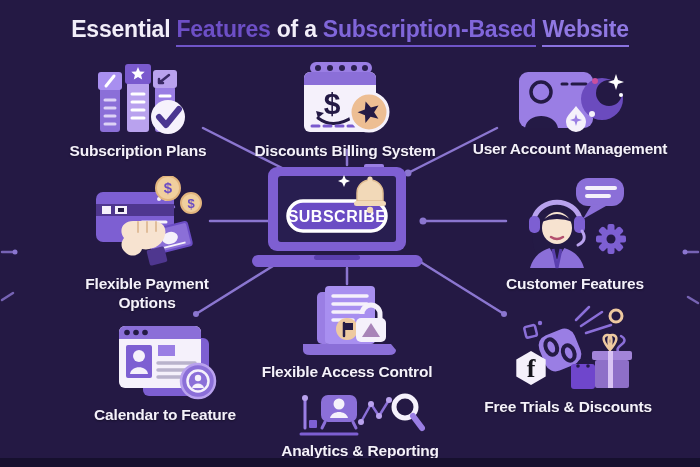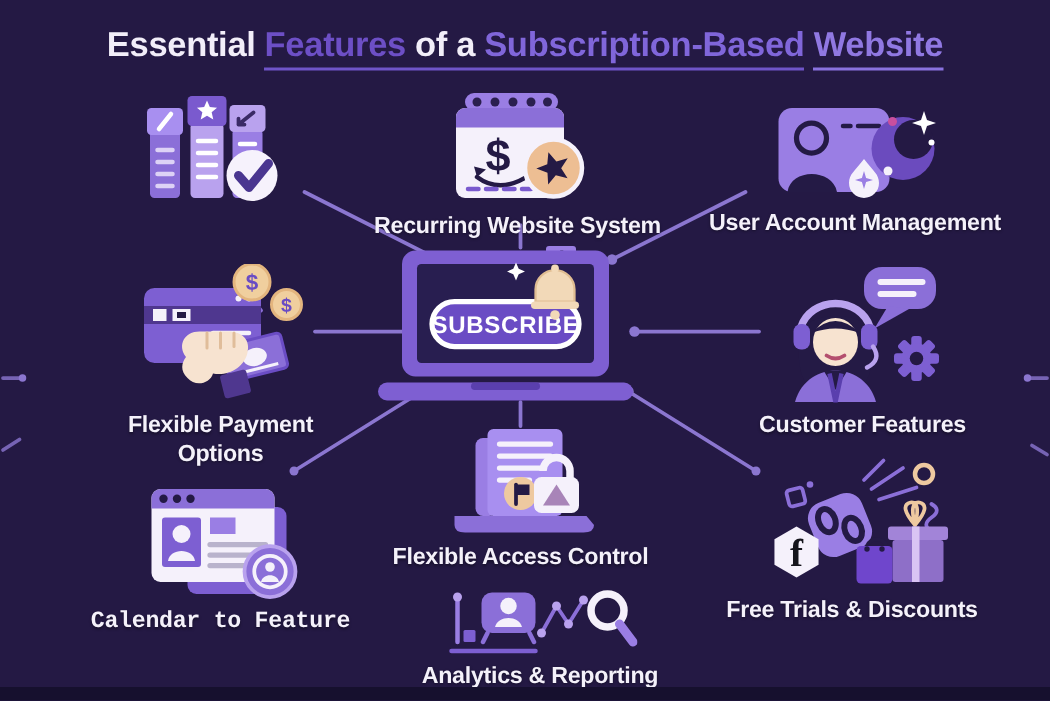--- a/index.html
+++ b/index.html
@@ -93,20 +93,21 @@
         <line x1="46" y1="50" x2="58" y2="50"></line>
           <line x1="46" y1="58" x2="58" y2="58"></line>
       </g>
       <rect x="69" y="26" width="20" height="46" rx="3" fill="#9a7ee4"></rect>
       <rect x="67" y="10" width="24" height="18" rx="3" fill="#b9a2ee"></rect>
       <path d="M73,23 l10,-8 m-10,8 v-4 m0,4 h4" stroke="#3a2a66" stroke-width="2.5" fill="none" stroke-linecap="round"></path>
       <line x1="74" y1="36" x2="84" y2="36" stroke="#fff" stroke-width="3" stroke-linecap="round"></line>
       <circle cx="82" cy="57" r="17" fill="#f6f2fc"></circle>
       <path d="M73,57 l7,8 l13,-16" stroke="#4a3690" stroke-width="6" fill="none" stroke-linecap="round" stroke-linejoin="round"></path>
     </svg>
+    <div class="flabel">Subscription Plans</div>
   </div>
 
   <div class="feature" style="left:255px;top:60px;width:180px;">
     <svg class="ic" width="95" height="78" viewBox="0 0 95 78">
       <rect x="12" y="2" width="62" height="12" rx="6" fill="#9a7ee4"></rect>
       <g fill="#2a1f4e">
         <circle cx="20" cy="8" r="3"></circle>
           <circle cx="32" cy="8" r="3"></circle>
           <circle cx="44" cy="8" r="3"></circle>
         <circle cx="56" cy="8" r="3"></circle>
@@ -114,21 +115,21 @@
       </g>
       <rect x="6" y="12" width="72" height="60" rx="6" fill="#f5f1fb"></rect>
       <path d="M6,18 a6,6 0 0 1 6,-6 h60 a6,6 0 0 1 6,6 v7 h-72 Z" fill="#8b6fd8"></path>
       <text x="34" y="54" font-size="30" font-weight="bold" fill="#241a45" text-anchor="middle" font-family="Liberation Sans, sans-serif">$</text>
       <path d="M56,56 Q36,70 20,58" stroke="#241a45" stroke-width="3" fill="none" stroke-linecap="round"></path>
       <path d="M20,58 l-2,-7 l8,2 Z" fill="#241a45"></path>
       <line x1="14" y1="66" x2="56" y2="66" stroke="#7a5ace" stroke-width="3" stroke-dasharray="7 5" stroke-linecap="round"></line>
       <circle cx="71" cy="52" r="19" fill="#edbe93" stroke="#f5f1fb" stroke-width="3"></circle>
       <path transform="translate(71,52) rotate(-18)" fill="#241a45" d="M0,-11 L3.2,-3.6 L11,-3.2 L4.8,1.8 L6.8,9.4 L0,5 L-6.8,9.4 L-4.8,1.8 L-11,-3.2 L-3.2,-3.6 Z"></path>
     </svg>
-    <div class="flabel">Recurring Website System</div>
+    <div class="flabel">Discounts Billing System</div>
   </div>
 
   <div class="feature" style="left:475px;top:64px;width:190px;">
     <svg class="ic" width="110" height="72" viewBox="0 0 110 72">
       <rect x="4" y="8" width="74" height="56" rx="9" fill="#9a7ee4"></rect>
       <circle cx="26" cy="28" r="10" fill="none" stroke="#241a45" stroke-width="3.5"></circle>
       <path d="M10,64 C12,48 40,48 43,64 Z" fill="#241a45"></path>
       <g stroke="#241a45" stroke-width="3" stroke-linecap="round">
         <line x1="47" y1="20" x2="52" y2="20"></line>
           <line x1="57" y1="20" x2="71" y2="20"></line>
@@ -209,21 +210,21 @@
       <rect x="9" y="40" width="11" height="17" rx="5" fill="#7d5fd2"></rect>
       <rect x="54" y="40" width="11" height="17" rx="5" fill="#7d5fd2"></rect>
       <path d="M62,55 Q68,64 58,69" stroke="#b9a2ee" stroke-width="3" fill="none" stroke-linecap="round"></path>
       <path d="M10,92 C14,77 27,71 37,71 C47,71 60,77 64,92 Z" fill="#8b6fd8"></path>
       <path d="M29,71 L37,84 L45,71 Z" fill="#241a45"></path>
       <path d="M33,73 L37,92 L41,73" stroke="#5a3fae" stroke-width="3" fill="none"></path>
     </svg>
     <div class="flabel">Customer Features</div>
   </div>
 
-  <div class="feature" style="left:52px;top:320px;width:190px;font-family:Liberation Mono, monospace;">
+  <div class="feature" style="left:70px;top:320px;width:190px;">
     <svg class="ic" width="105" height="82" viewBox="0 0 105 82">
       <rect x="30" y="18" width="66" height="58" rx="6" fill="#7d5fd2"></rect>
       <rect x="6" y="6" width="82" height="62" rx="6" fill="#f5f1fb"></rect>
       <path d="M6,12 a6,6 0 0 1 6,-6 h70 a6,6 0 0 1 6,6 v7 h-82 Z" fill="#8b6fd8"></path>
       <g fill="#241a45">
         <circle cx="14" cy="12.5" r="2.8"></circle>
           <circle cx="23" cy="12.5" r="2.8"></circle>
           <circle cx="32" cy="12.5" r="2.8"></circle>
       </g>
       <rect x="13" y="25" width="26" height="33" rx="2" fill="#7d5fd2"></rect>

